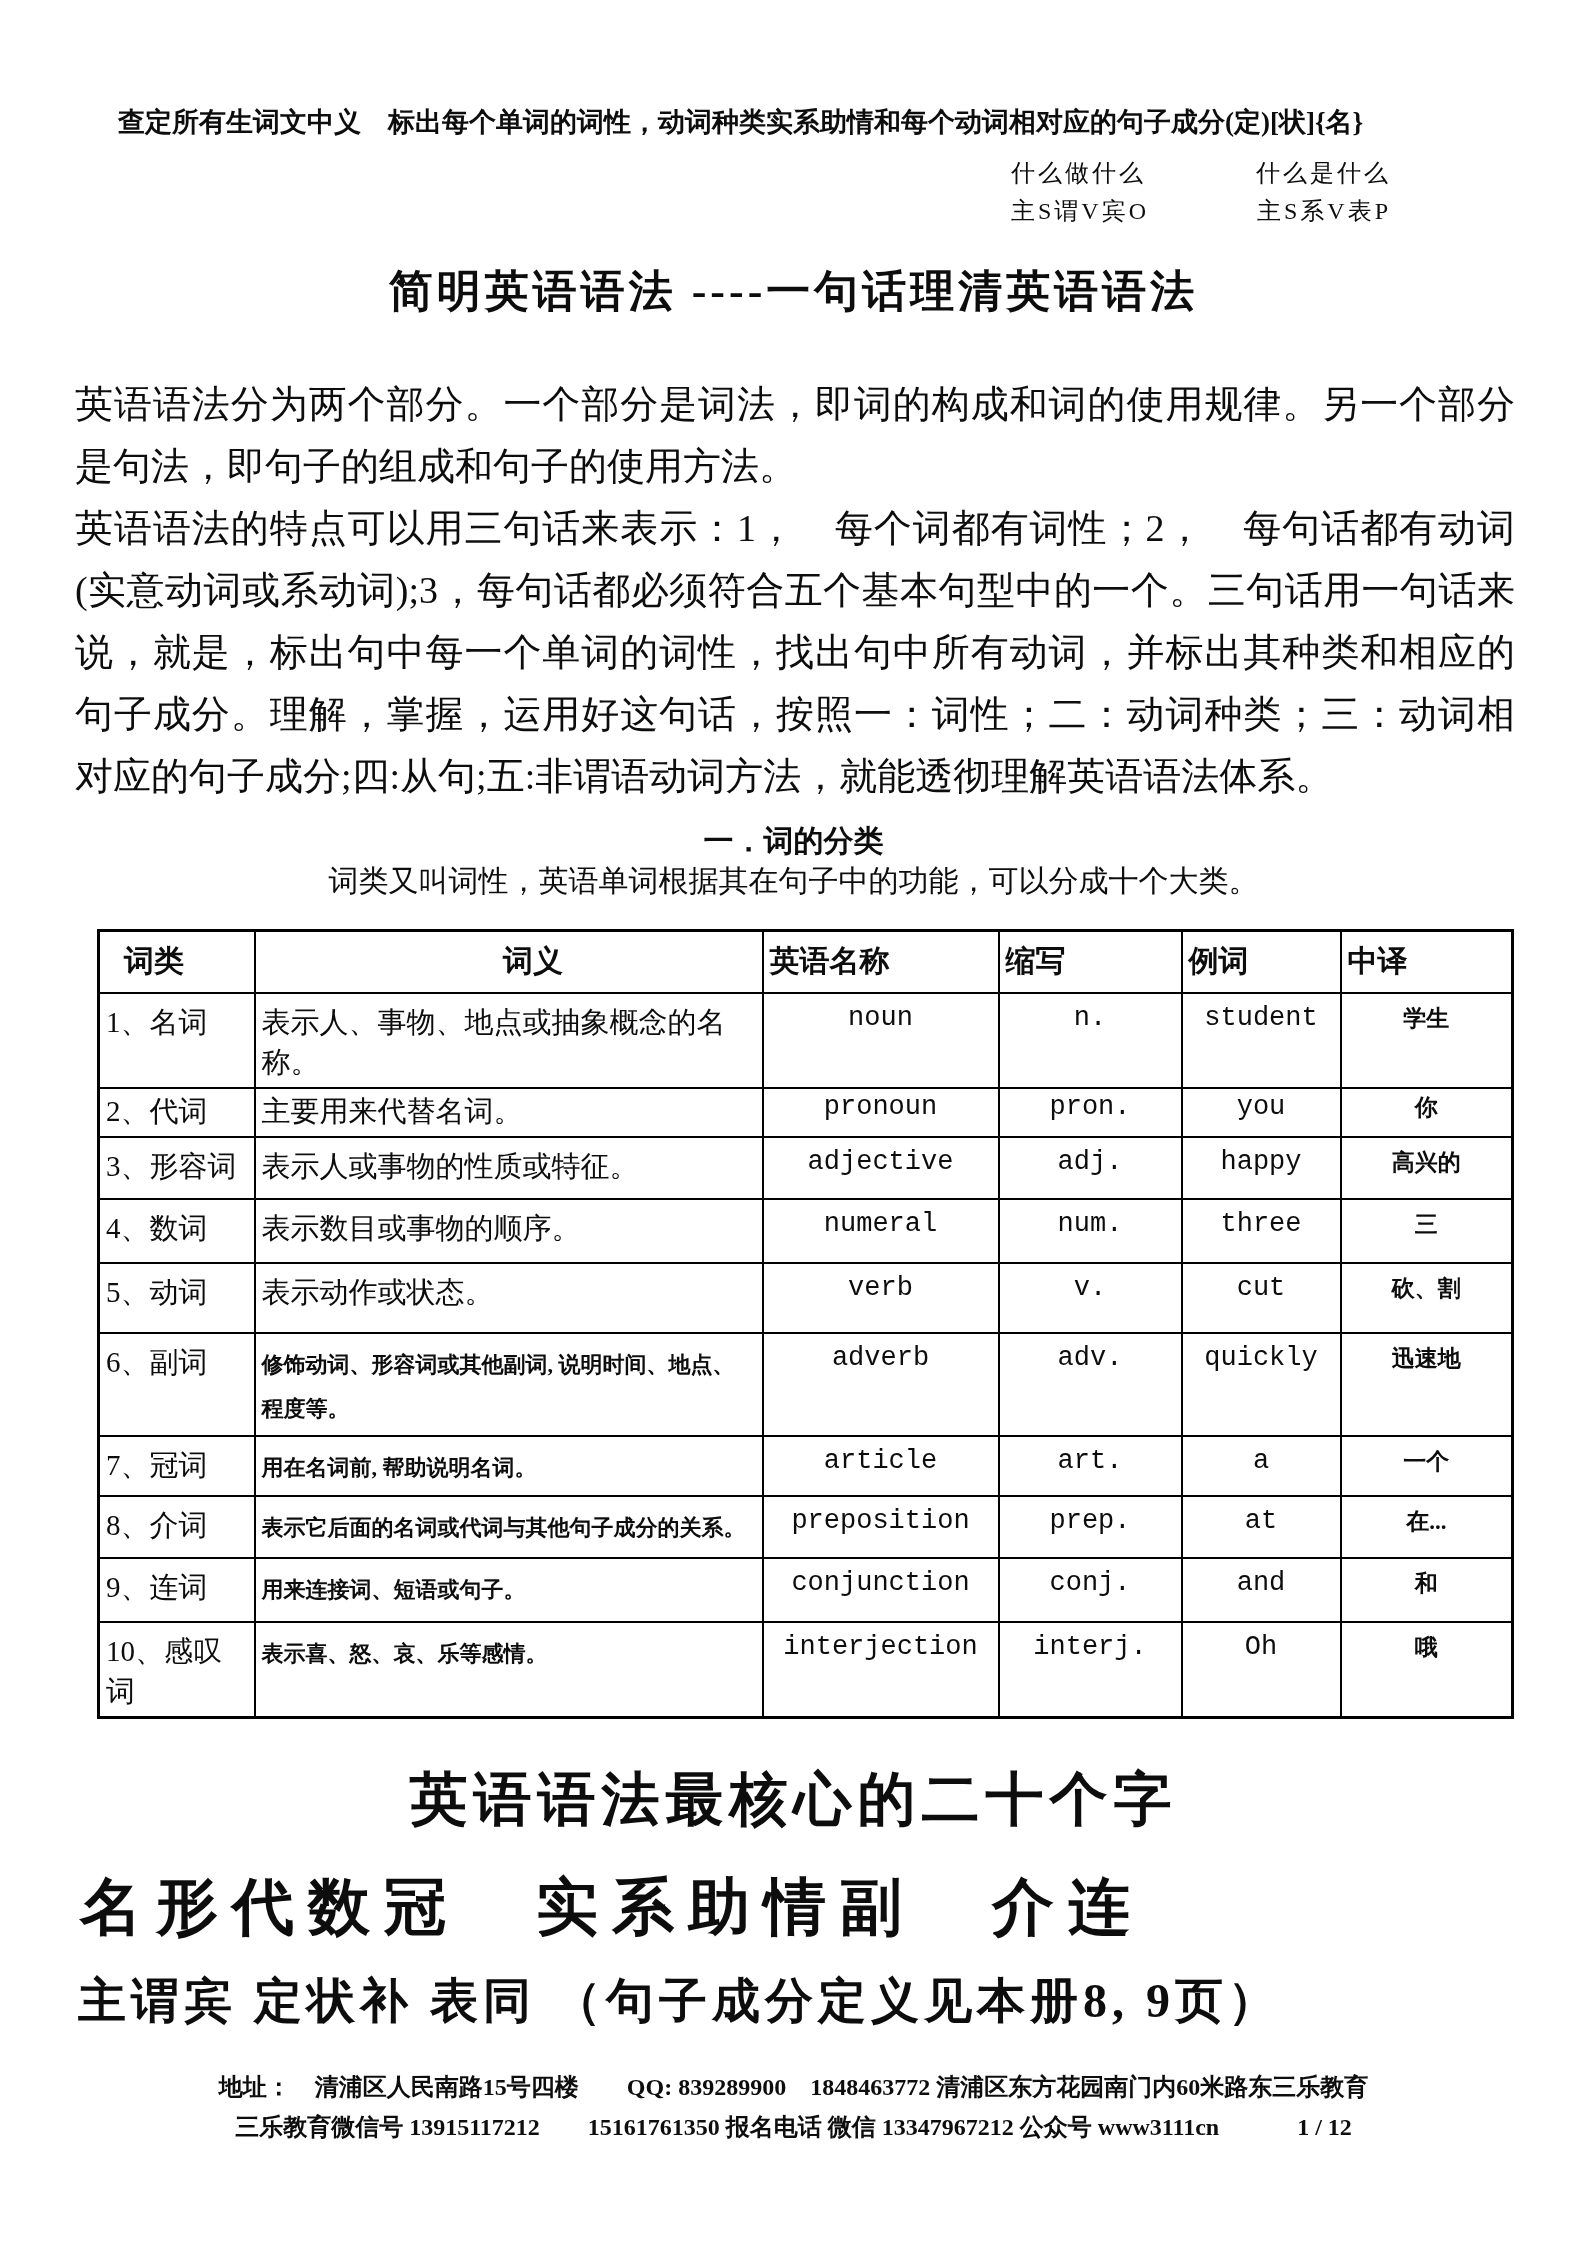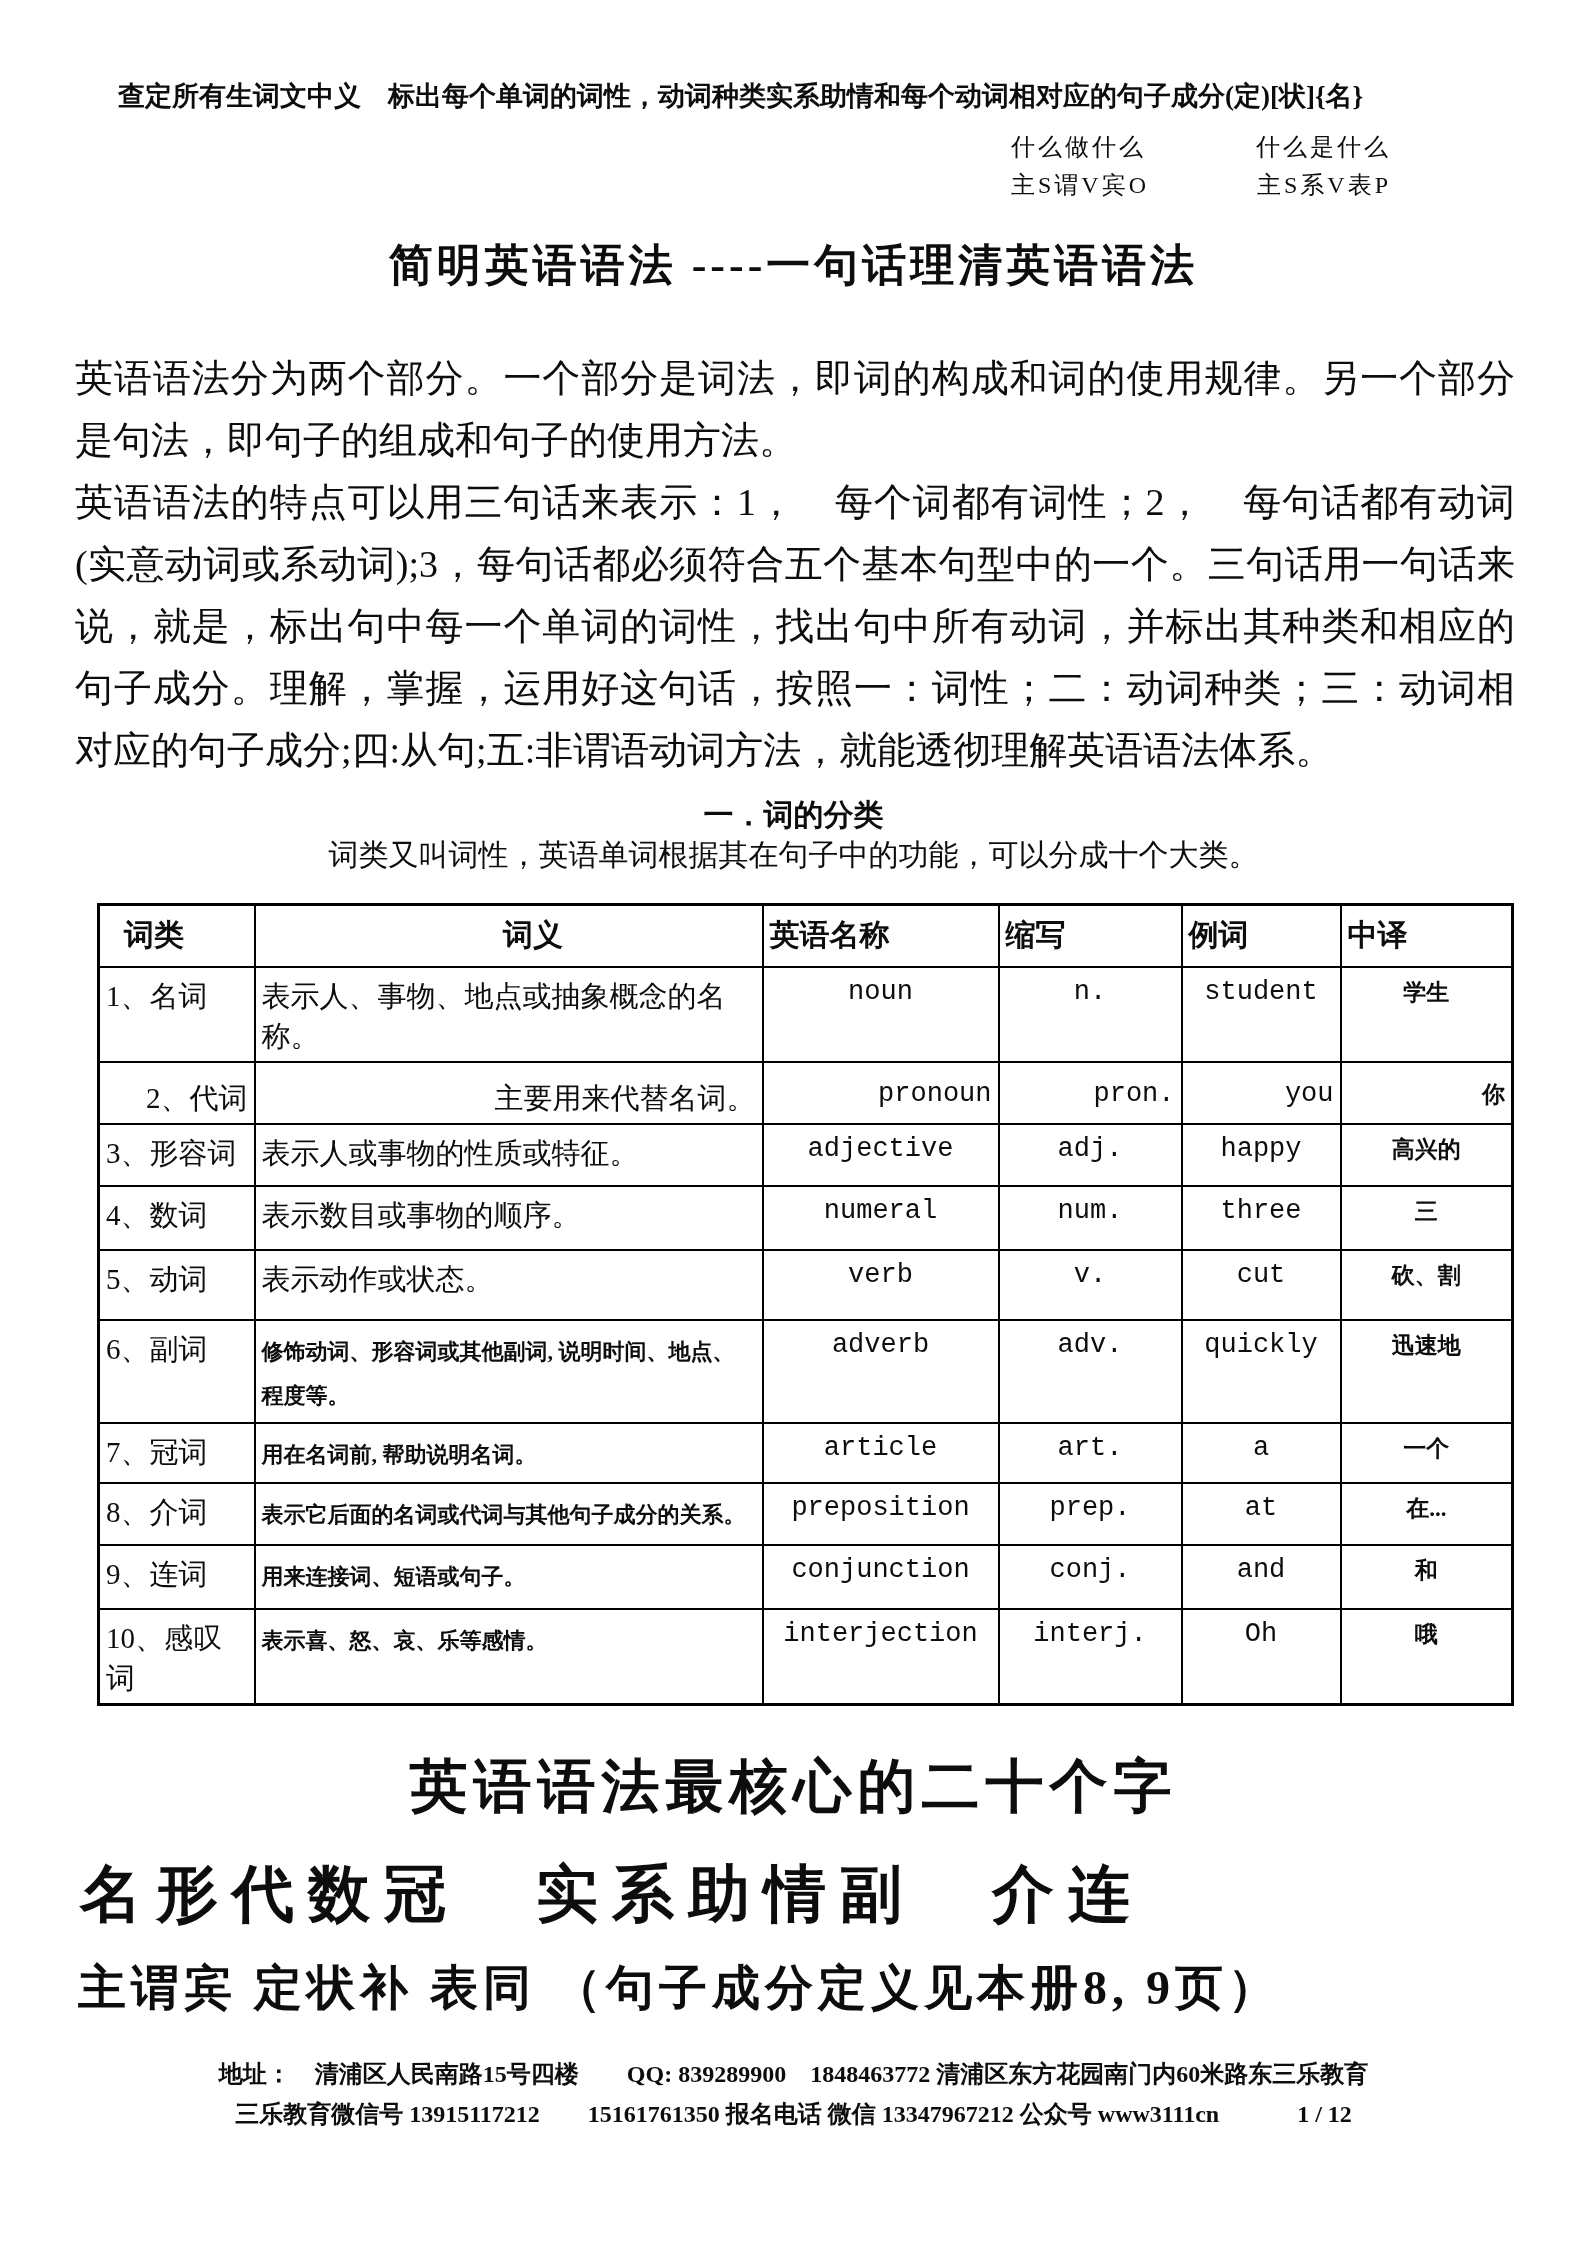--- a/index.html
+++ b/index.html
@@ -4,37 +4,37 @@
 <style>
   html,body{margin:0;padding:0;background:#ffffff;}
   .page{
     position:relative;
     width:1587px;height:2245px;
     background:#ffffff;color:#0d0d0d;
     font-family:"Liberation Serif","DejaVu Serif",serif;
     overflow:hidden;
   }
   
-  .note{padding-top:76px;margin-left:118px;font-size:27px;font-weight:600;line-height:40px;white-space:pre-wrap;}
+  .note{padding-top:102px;margin-left:118px;font-size:27px;font-weight:600;line-height:40px;white-space:pre-wrap;}
   .note-right{width:380px;margin-left:auto;margin-right:196px;font-size:24px;font-weight:400;line-height:38px;margin-top:12px;}
   .note-right .nr-line{display:flex;justify-content:space-between;letter-spacing:3px;}
   
   .doc-title{margin-top:32px;text-align:center;font-size:44px;font-weight:700;letter-spacing:4px;}
   
   .body-text{margin:52px 72px 0 75px;font-size:38px;line-height:62px;text-align:justify;}
   .body-text p{margin:0;}
   
   .sec-head{margin-top:14px;text-align:center;font-size:30px;font-weight:700;line-height:40px;}
   .sec-sub{text-align:center;font-size:30px;line-height:40px;}
   
   table.wc{border-collapse:collapse;margin:28px 0 0 97px;table-layout:fixed;width:1414px;border:3px solid #000;}
   table.wc td,table.wc th{border:2px solid #000;vertical-align:top;padding:9px 6px 4px 6px;overflow:hidden;}
   tr.hdr{height:62px} tr.r1{height:66px} tr.r2{height:46px} tr.r3{height:62px} tr.r4{height:64px}
   tr.r5{height:70px} tr.r6{height:85px} tr.r7{height:60px} tr.r8{height:62px} tr.r9{height:64px} tr.r10{height:66px}
-  tr.r2 td{padding-top:16px;text-align:right;}
+  tr.r2 td{padding-top:3px;}
   .th{font-size:30px;font-weight:600;text-align:left;}
   .th.l{text-align:left;padding-left:24px;}
   .th.l2{text-align:center;padding-left:55px;}
   .c-cls{text-align:left;padding-left:13px;font-size:29px;}
   .c-meaning{text-align:left;padding-left:15px;font-size:29px;}
   .c-meaning.sm{font-size:22px;font-weight:600;line-height:44px;}
   .c-en,.c-abbr,.c-ex{text-align:center;font-family:"Liberation Mono","DejaVu Sans Mono",monospace;font-size:27px;}
   .c-cn{text-align:center;font-size:23px;font-weight:600;}
   
   .core-head{margin-top:42px;text-align:center;font-size:58px;font-weight:700;letter-spacing:6px;}

